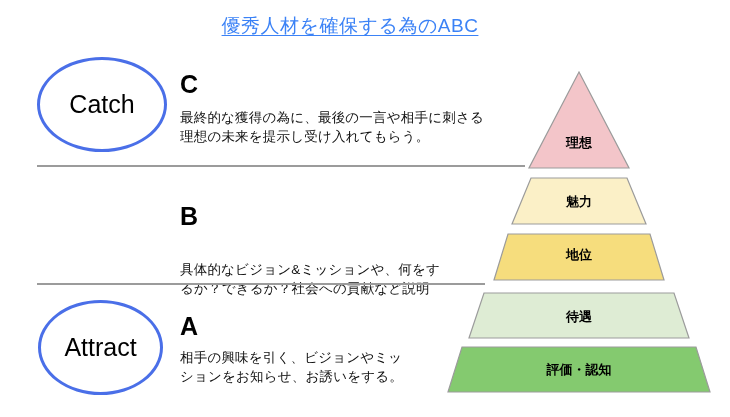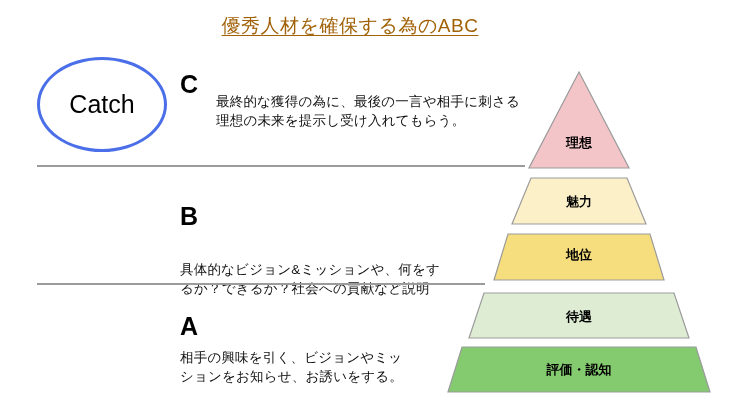--- a/index.html
+++ b/index.html
@@ -2,42 +2,42 @@
 <html><head>
 <meta charset="utf-8">
 <style>
   html,body { margin:0; padding:0; background:#ffffff; }
   .page {
     position:relative; width:730px; height:417px; background:#ffffff;
     font-family:"Liberation Sans","DejaVu Sans",sans-serif; overflow:hidden;
   }
   .title {
     position:absolute; left:120px; top:13px; width:460px; text-align:center;
-    font-size:19px; color:#a16207; text-decoration:underline; text-underline-offset:3px;
+    font-size:19px; color:#3b82f6; text-decoration:underline; text-underline-offset:3px;
     letter-spacing:0.5px;
   }
   .circle {
     position:absolute; box-sizing:border-box; border:3px solid #4a6fe8; border-radius:50%;
     display:flex; align-items:center; justify-content:center;
     font-size:25px; color:#000; background:#fff;
   }
   .circle-c { left:37px;  top:57px;  width:130px; height:95px;text-align:center; }
   .circle-b { left:40px;  top:178px; width:127px; height:100px; font-size:26px; }
   .circle-a { left:38px;  top:300px; width:125px; height:95px; }
   .letter {
     position:absolute; left:180px; font-size:25px; font-weight:700; color:#000; line-height:26px;
   }
   .letter-c { top:71px; }
   .letter-b { top:203px; }
   .letter-a { top:313px; }
   .desc {
     position:absolute; left:180px; font-size:13.5px; line-height:19px; color:#111;
     white-space:pre-line; letter-spacing:0.2px;
   }
-  .desc-c { top:92px; width:345px;margin-left:36px; }
+  .desc-c { top:108px; width:345px; }
   .desc-b { top:232px; width:335px;margin-top:28px; }
   .desc-a { top:348px; width:335px; }
   .divider { position:absolute; height:0; border-top:2px solid #9b9b9b; }
   .divider-1 { left:37px; top:165px; width:488px; }
   .divider-2 { left:37px; top:283px; width:448px; }
   .pyramid { position:absolute; left:440px; top:66px; width:280px; height:332px; }
   .lvl { stroke:#9b9b9b; stroke-width:1.2; }
   .lvl-label {
     font-size:13px; font-weight:700; fill:#000; text-anchor:middle; dominant-baseline:central;
     font-family:"Liberation Sans","DejaVu Sans",sans-serif;
@@ -58,20 +58,23 @@
 理想の未来を提示し受け入れてもらう。</div>
 
   <div class="divider divider-1"></div>
 
   <div class="letter letter-b">B</div>
   <div class="desc desc-b">具体的なビジョン&amp;ミッションや、何をす
 るか？できるか？社会への貢献など説明</div>
 
   <div class="divider divider-2"></div>
 
+  <div class="circle circle-a">
+    <span>Attract</span>
+  </div>
   <div class="letter letter-a">A</div>
   <div class="desc desc-a">相手の興味を引く、ビジョンやミッ
 ションをお知らせ、お誘いをする。</div>
 
   <svg class="pyramid" viewBox="0 0 280 332">
     <polygon class="lvl" points="139,6 189,102 89,102" fill="#F3C5C9"></polygon>
     <text class="lvl-label" x="139" y="76">理想</text>
 
     <polygon class="lvl" points="91,112 187,112 206,158 72,158" fill="#FBF0C7"></polygon>
     <text class="lvl-label" x="139" y="135">魅力</text>

